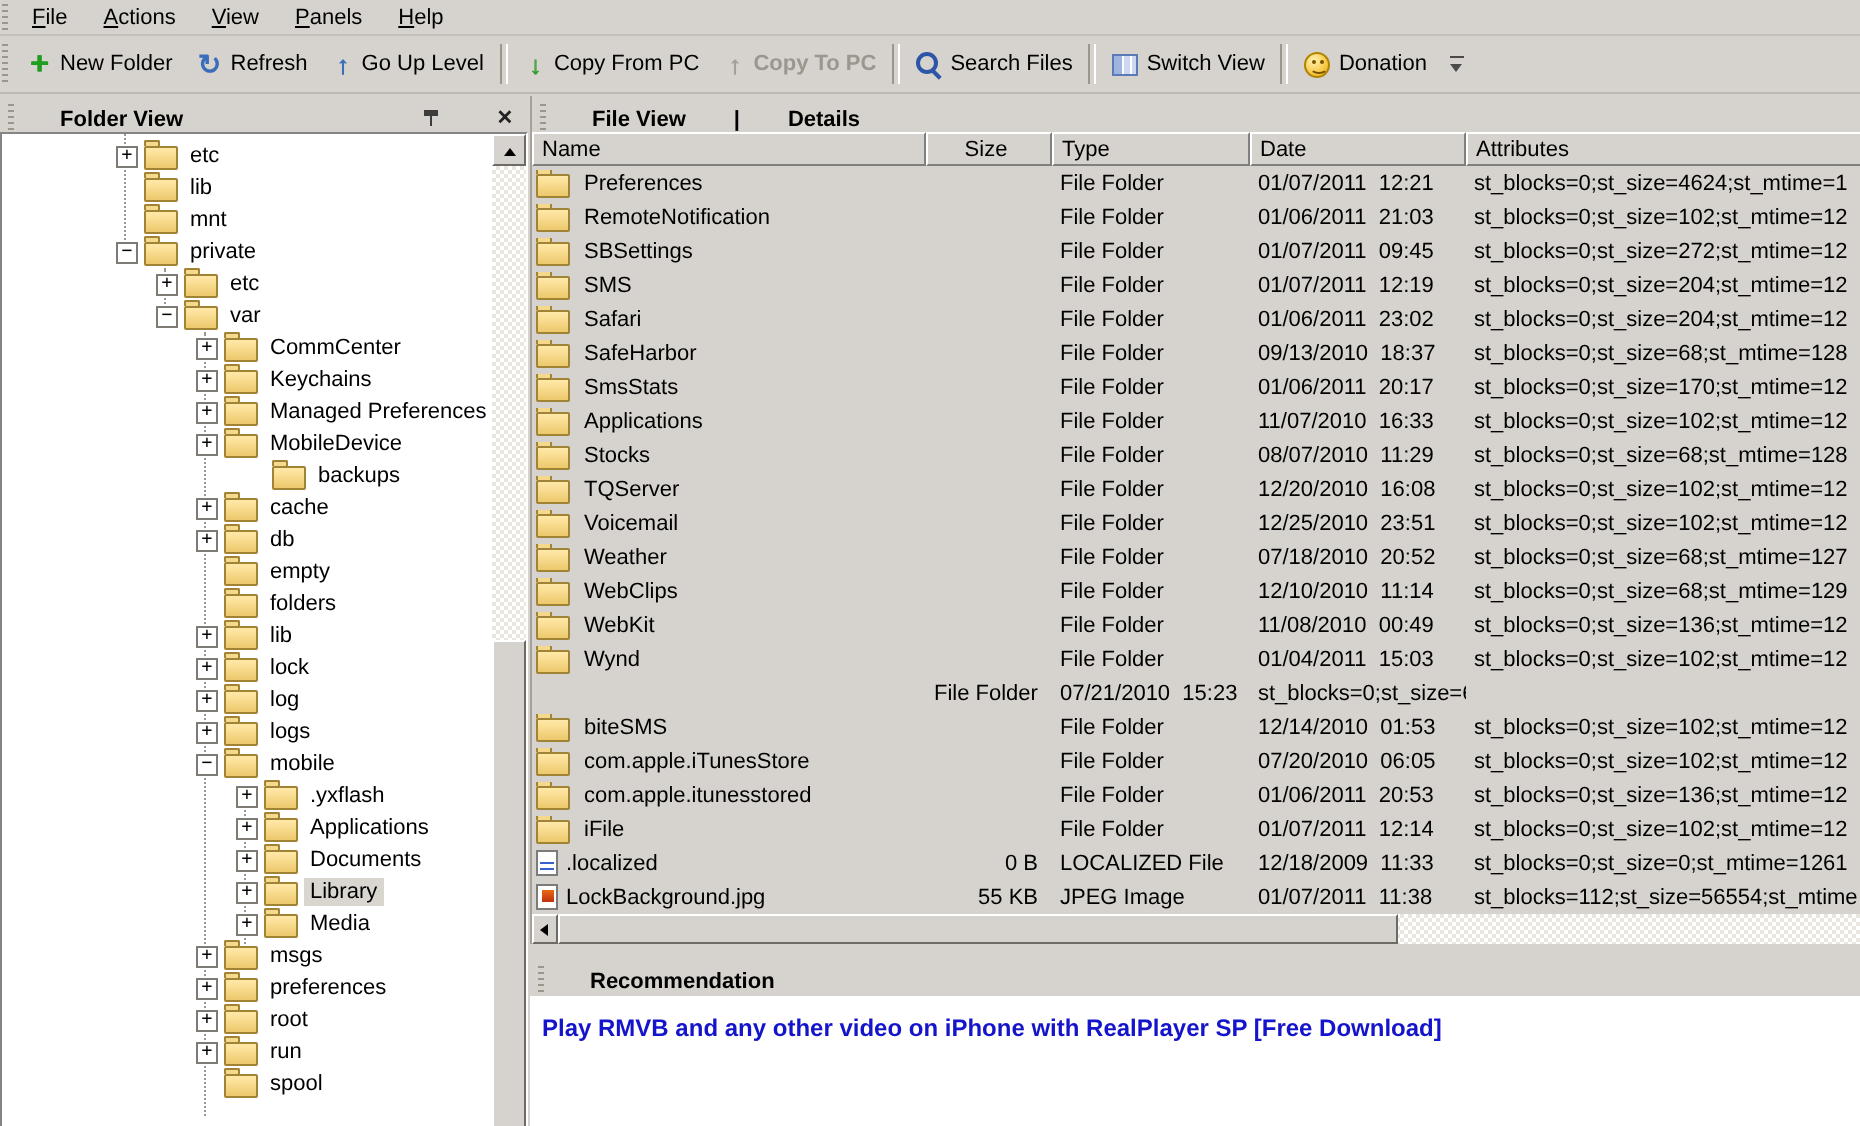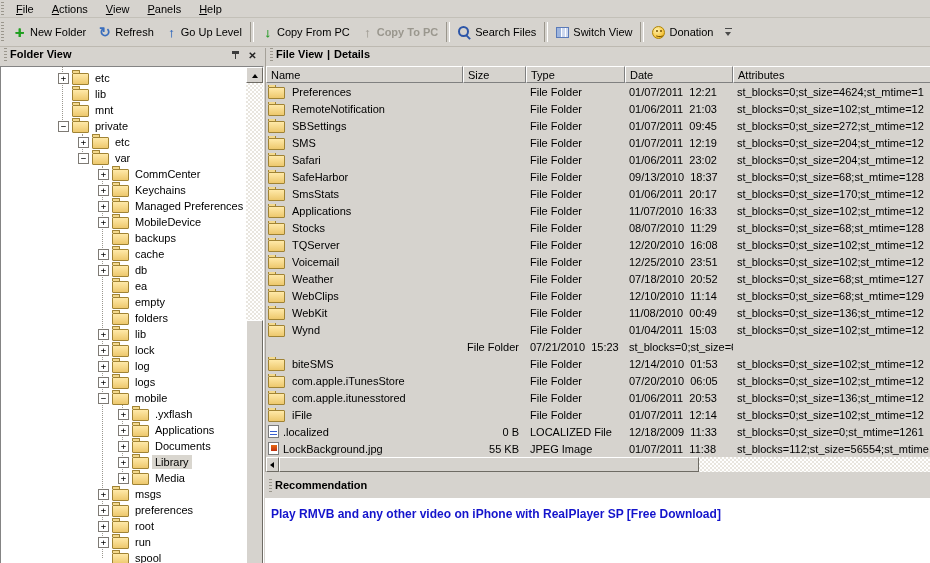--- a/index.html
+++ b/index.html
@@ -32,21 +32,21 @@
   .ic-grid{width:13px;height:11px;box-sizing:border-box;border:1px solid #5a7ab8;
     background:linear-gradient(90deg,#9db4dd 0 4px,#fff 4px 5px,#cdd8ee 5px 8px,#fff 8px 9px,#cdd8ee 9px);}
   .ic-smiley{width:13px;height:13px;box-sizing:border-box;border-radius:50%;border:1px solid #b08400;position:relative;
     background:radial-gradient(circle at 35% 30%,#fff3b0,#f7c948 60%,#e0a50e);}
   .ic-smiley::before{content:'';position:absolute;top:3px;left:3px;width:2px;height:2px;background:#7a5200;border-radius:50%;box-shadow:4px 0 0 #7a5200;}
   .ic-smiley::after{content:'';position:absolute;left:2px;top:4px;width:7px;height:4px;border:1px solid transparent;border-bottom:1px solid #7a5200;border-radius:50%;}
   .tb-overflow{width:13px;height:24px;position:relative;margin-left:2px;}
   .tb-overflow::before{content:'';position:absolute;left:3px;top:8px;width:7px;height:1px;background:#4a4a4a;}
   .tb-overflow::after{content:'';position:absolute;left:3px;top:12px;border-left:3.5px solid transparent;border-right:3.5px solid transparent;border-top:4px solid #4a4a4a;}
   
-  .panel-title{display:flex;align-items:flex-start;height:18px;font-weight:bold;padding:0 3px;}
+  .panel-title{display:flex;align-items:flex-end;height:18px;font-weight:bold;padding:0 3px;gap:20px;}
   .panel-title .spacer{flex:1;}
   .title-btn{width:15px;height:14px;display:flex;align-items:center;justify-content:center;margin-left:2px;}
   .pin-icon{width:9px;height:10px;position:relative;display:inline-block;}
   .pin-icon::before{content:'';position:absolute;left:1px;top:1px;width:7px;height:3px;background:#3c3c3c;}
   .pin-icon::after{content:'';position:absolute;left:4px;top:4px;width:1px;height:5px;background:#3c3c3c;}
   .x-icon::before{content:"✕";font-weight:bold;font-size:10px;color:#222;}
   .vbar{display:inline-block;padding:0 4px;}
   
   #folder-panel{position:absolute;left:0;top:48px;width:263px;height:515px;}
   #tree-border{position:absolute;left:0;top:18px;width:262px;height:497px;border:1px solid #848484;border-right-color:#fff;border-bottom:none;background:#fff;overflow:hidden;}
@@ -68,21 +68,21 @@
   #tree-scrollbar{position:absolute;right:0;top:0;width:17px;height:497px;}
   .sb-btn{position:absolute;width:17px;height:16px;background:#d6d3ce;border:1px solid;border-color:#fff #6e6b64 #6e6b64 #fff;box-sizing:border-box;}
   .sb-btn::before{content:'';position:absolute;left:5px;top:6px;border-left:3px solid transparent;border-right:3px solid transparent;border-bottom:4px solid #000;}
   .sb-thumb-v{position:absolute;left:0;width:17px;background:#d6d3ce;border:1px solid;border-color:#fff #6e6b64 #6e6b64 #fff;box-sizing:border-box;}
   
   #file-panel{position:absolute;left:265px;top:48px;width:665px;height:424px;border-left:1px solid #a5a199;box-sizing:content-box;}
   .fgrid{display:grid;grid-template-columns:197px 63px 99px 108px 1fr;}
   #file-header{position:absolute;left:0;top:18px;width:665px;height:26px;}
   .fh-cell{box-sizing:border-box;height:17px;padding:2px 4px 0 4px;background:#d6d3ce;white-space:nowrap;overflow:hidden;
     border-top:1px solid #fff;border-left:1px solid #fff;border-right:1px solid #808080;border-bottom:1px solid #808080;}
-  .fh-size{text-align:left;padding-right:7px;}
+  .fh-size{text-align:center;padding-right:7px;}
   #file-rows{position:absolute;left:0;top:35px;width:665px;height:374px;overflow:hidden;}
   .file-row{height:17px;align-items:center;overflow:hidden;}
   .fc{white-space:nowrap;overflow:hidden;padding-left:4px;}
   .fc-name{display:flex;align-items:center;gap:4px;padding-left:2px;}
   .fc-size{text-align:right;padding-right:7px;}
   .fc-date{white-space:pre;}
   .fi{display:inline-block;flex:none;}
   .doc-icon{width:11px;height:13px;box-sizing:border-box;background:#fff;border:1px solid #7b7b7b;position:relative;}
   .doc-icon::after{content:'';position:absolute;bottom:1px;left:1px;right:1px;height:5px;
     background:repeating-linear-gradient(180deg,#3a5fcd 0 1px,#fff 1px 3px);}
@@ -213,39 +213,34 @@
           <div class="tree-row" style="padding-left: 97px;">
             <span class="toggle">+</span>
             <span class="folder-icon"></span>
             <span class="tree-label">Managed Preferences</span>
           </div>
           <div class="tree-row" style="padding-left: 97px;">
             <span class="toggle">+</span>
             <span class="folder-icon"></span>
             <span class="tree-label">MobileDevice</span>
           </div>
-          <div class="tree-row" style="padding-left: 97px;">
+          <div class="tree-row" style="padding-left: 97px; margin-left: 24px;">
             <span class="toggle" style="visibility: hidden;"></span>
             <span class="folder-icon"></span>
             <span class="tree-label">backups</span>
           </div>
           <div class="tree-row" style="padding-left: 97px;">
             <span class="toggle">+</span>
             <span class="folder-icon"></span>
             <span class="tree-label">cache</span>
           </div>
           <div class="tree-row" style="padding-left: 97px;">
             <span class="toggle">+</span>
             <span class="folder-icon"></span>
             <span class="tree-label">db</span>
-          </div>
-          <div class="tree-row" style="padding-left: 97px;">
-            <span class="toggle" style="visibility: hidden;"></span>
-            <span class="folder-icon"></span>
-            <span class="tree-label">ea</span>
           </div>
           <div class="tree-row" style="padding-left: 97px;">
             <span class="toggle" style="visibility: hidden;"></span>
             <span class="folder-icon"></span>
             <span class="tree-label">empty</span>
           </div>
           <div class="tree-row" style="padding-left: 97px;">
             <span class="toggle" style="visibility: hidden;"></span>
             <span class="folder-icon"></span>
             <span class="tree-label">folders</span>

